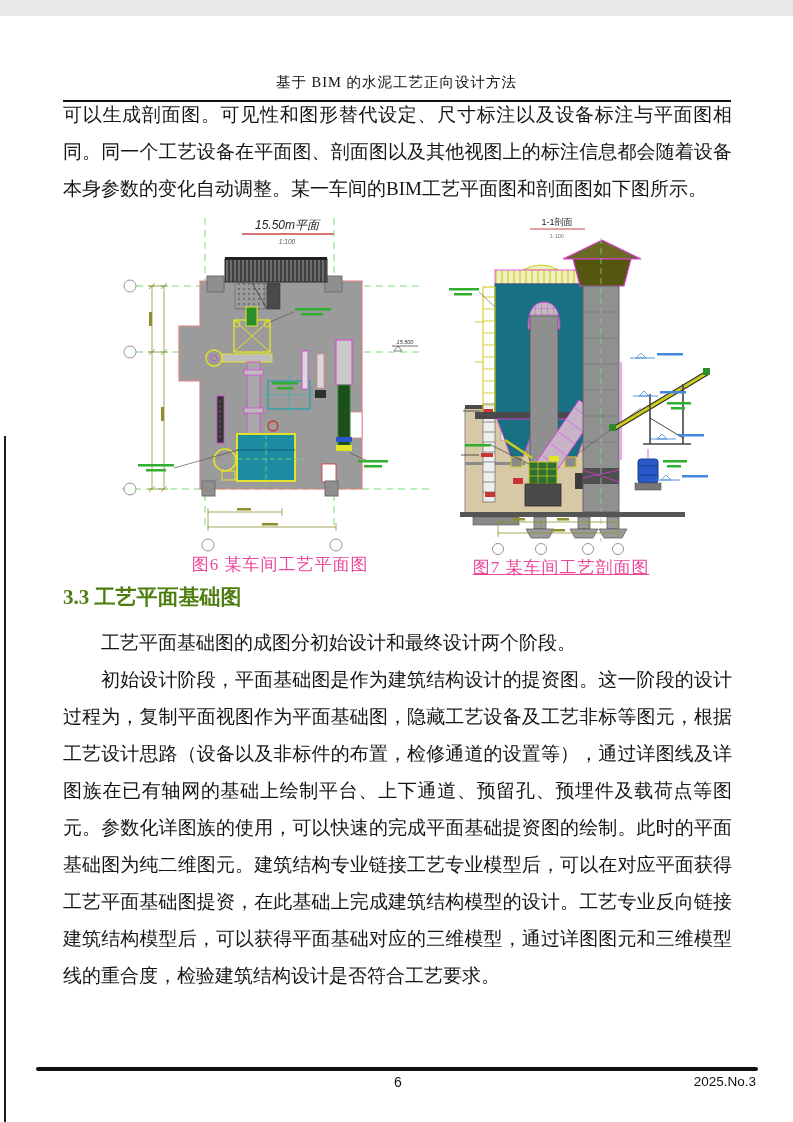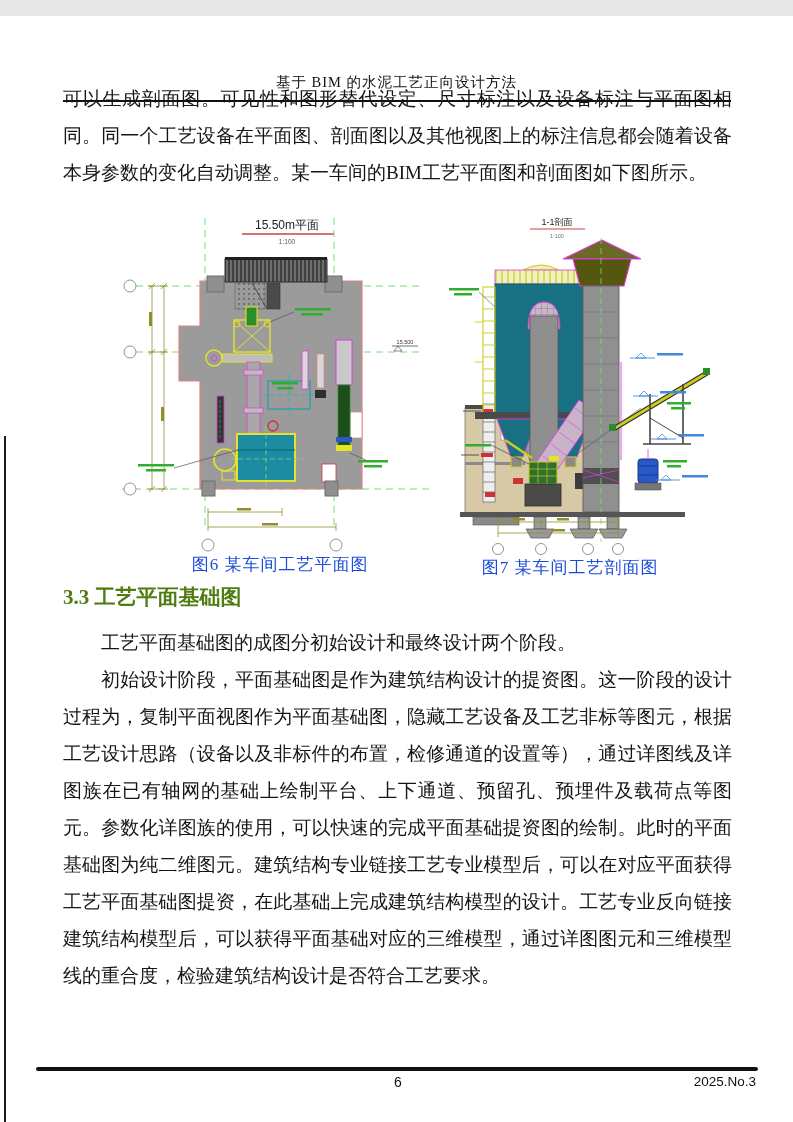--- a/index.html
+++ b/index.html
@@ -9,30 +9,30 @@
     font-family:"Liberation Serif","DejaVu Serif",serif;color:#1a1a1a;
   }
   .scan-edge{position:absolute;left:4px;top:420px;width:2px;height:702px;background:#1c1c1c;}
   .header-title{position:absolute;left:63px;top:57px;width:667px;text-align:center;
     font-size:14.5px;letter-spacing:1px;color:#111;}
   .header-rule{position:absolute;left:63px;top:84px;width:668px;height:2px;background:#111;}
   .body-text{position:absolute;left:63px;width:669px;font-size:19px;line-height:37px;
     text-align:justify;text-justify:inter-ideograph;color:#151515;}
   .body-text p{margin:0;text-indent:2em;}
   .body-text p.no-indent{text-indent:0;}
-  #para1{top:64px;}
+  #para1{top:80px;}
   #flow2{top:608px;}
   .section-heading{position:absolute;left:63px;top:567px;width:669px;
     font-size:21px;font-weight:bold;color:#4d7c0f;}
   .fig{position:absolute;}
-  #fig6{left:122px;top:196px;}
+  #fig6{left:122px;top:196px;font-style:italic;}
   #fig7{left:445px;top:196px;}
-  .fig-caption{position:absolute;font-size:17px;color:#1d4ed8;text-align:center;letter-spacing:1px;}
+  .fig-caption{position:absolute;font-size:17px;color:#ec4899;text-align:center;letter-spacing:1px;}
   #cap6{left:140px;top:537px;width:280px;}
-  #cap7{left:425px;top:540px;width:290px;}
+  #cap7{left:416px;top:540px;width:290px;text-decoration:underline;}
   .footer-rule{position:absolute;left:36px;top:1051px;width:722px;height:3.5px;background:#111;border-radius:2px;}
   .footer-page{position:absolute;left:376px;top:1058px;width:44px;text-align:center;
     font-size:14px;font-family:"Liberation Sans",sans-serif;color:#111;}
   .footer-issue{position:absolute;left:600px;top:1058px;width:156px;text-align:right;
     font-size:13.5px;font-family:"Liberation Sans",sans-serif;color:#111;}
   svg text{font-family:"Liberation Sans","DejaVu Sans",sans-serif;}
 </style>
 </head>
 <body>
 

